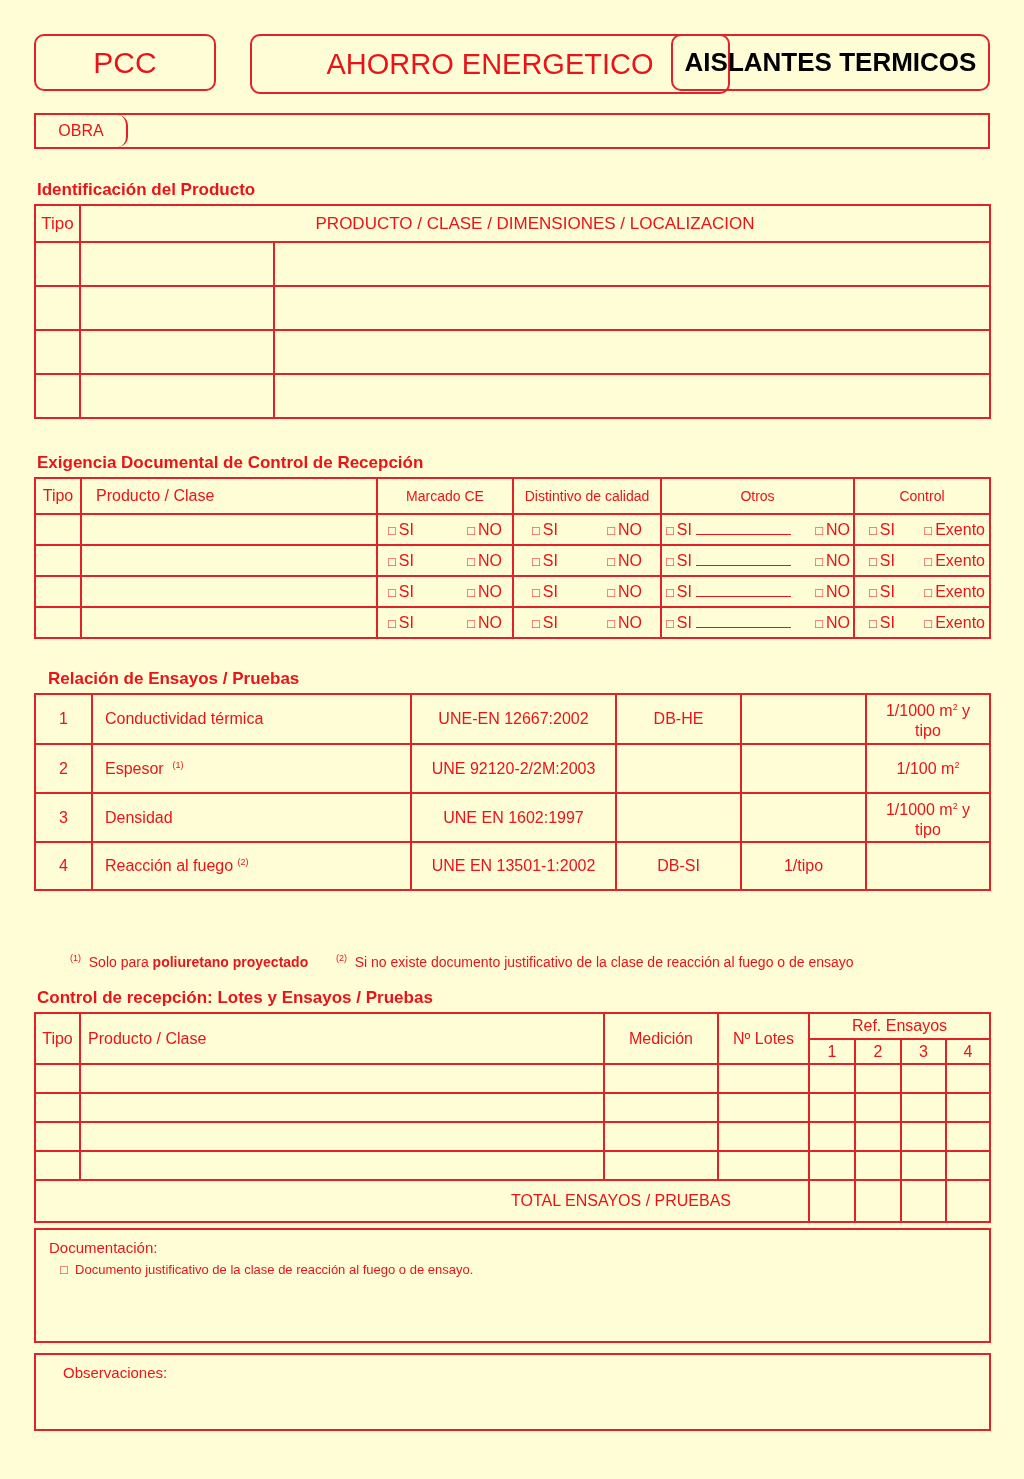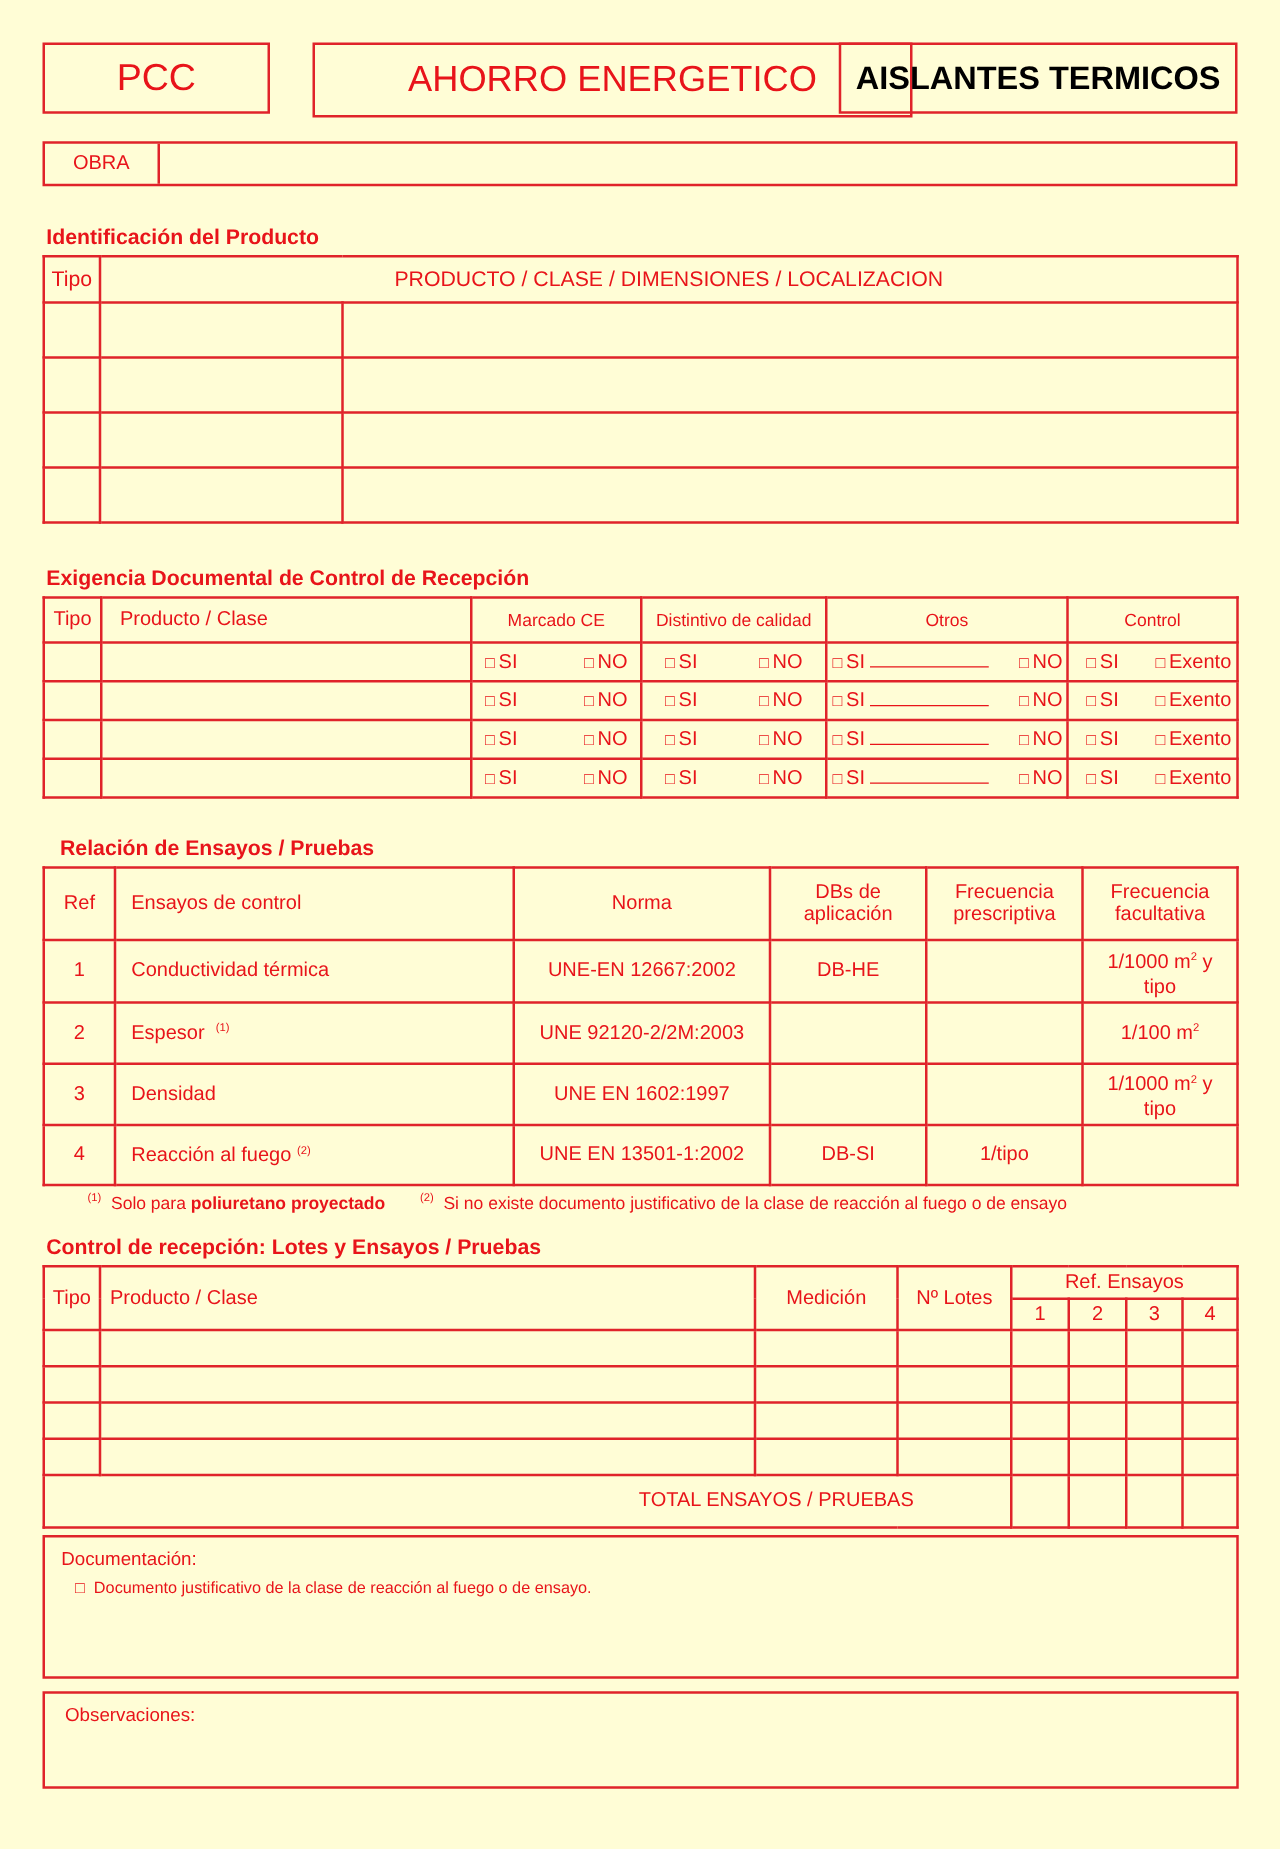--- a/index.html
+++ b/index.html
@@ -2,21 +2,21 @@
 <html><head>
 <meta charset="utf-8">
 <style>
   html, body { margin:0; padding:0; }
   body {
     width:1024px; height:1479px; background:#fffdd6; position:relative;
     font-family:"Liberation Sans", sans-serif; color:#e8141a; overflow:hidden;
   }
   .abs { position:absolute; box-sizing:border-box; }
   .box { border:2px solid #e0232a; }
-  .center { display:flex; align-items:center; justify-content:center; text-align:center; }
+  .center { display:flex; align-items:center; justify-content:center; text-align:center;border-radius:10px; }
   .h { font-weight:bold; font-size:17px; color:#e8141a; }
   table { border-collapse:collapse; position:absolute; table-layout:fixed; }
   td { border:2px solid #e0232a; padding:0; font-size:16px; color:#e8141a; }
   .c { text-align:center; }
   .l { text-align:left; padding-left:12px; }
   .sm { font-size:14px; }
   sup { font-size:9px; vertical-align:6px; }
   .chk { font-size:13px; margin-right:3px; }
   .pair { display:flex; justify-content:space-between; padding:0 10px; }
   .blank { display:inline-block; width:95px; border-bottom:1px solid #e8141a; height:12px; margin-left:4px; vertical-align:baseline;}
@@ -213,28 +213,20 @@
 <table style="left:34px;top:693px;width:957px;">
   <colgroup>
       <col style="width:57px">
       <col style="width:319px">
       <col style="width:205px">
       <col style="width:125px">
       <col style="width:125px">
       <col>
     </colgroup>
   <tbody>
-      <tr style="height:58px;">
-    <td class="c">Ref</td>
-    <td class="l">Ensayos de control</td>
-    <td class="c">Norma</td>
-    <td class="c"><span>DBs de</span><br><span>aplicación</span></td>
-    <td class="c"><span>Frecuencia</span><br><span>prescriptiva</span></td>
-    <td class="c"><span>Frecuencia</span><br><span>facultativa</span></td>
-  </tr>
   <tr style="height:50px;">
     <td class="c">1</td>
     <td class="l"><span>Conductividad térmica</span></td>
     <td class="c">UNE-EN 12667:2002</td>
     <td class="c">DB-HE</td>
     <td class="c"></td>
     <td class="c" style="line-height:20px;"><span>1/1000 m</span><sup>2</sup><span> y</span><br><span>tipo</span></td>
   </tr>
   <tr style="height:49px;">
     <td class="c">2</td>
@@ -345,15 +337,15 @@
   </table>
 
 <div class="abs box" style="left:34px;top:1228px;width:957px;height:115px;padding:9px 13px;">
   <div style="font-size:15px;">Documentación:</div>
   <div style="font-size:13px;margin-top:6px;margin-left:11px;">
     <span>□</span>&nbsp;
     <span>Documento justificativo de la clase de reacción al fuego o de ensayo.</span>
   </div>
 </div>
 
-<div class="abs box" style="left:34px;top:1353px;width:957px;height:78px;padding:9px 16px;">
+<div class="abs box" style="left:34px;top:1353px;width:957px;height:78px;padding:9px 27px;">
   <div style="font-size:15px;">Observaciones:</div>
 </div>
 
 </body></html>

